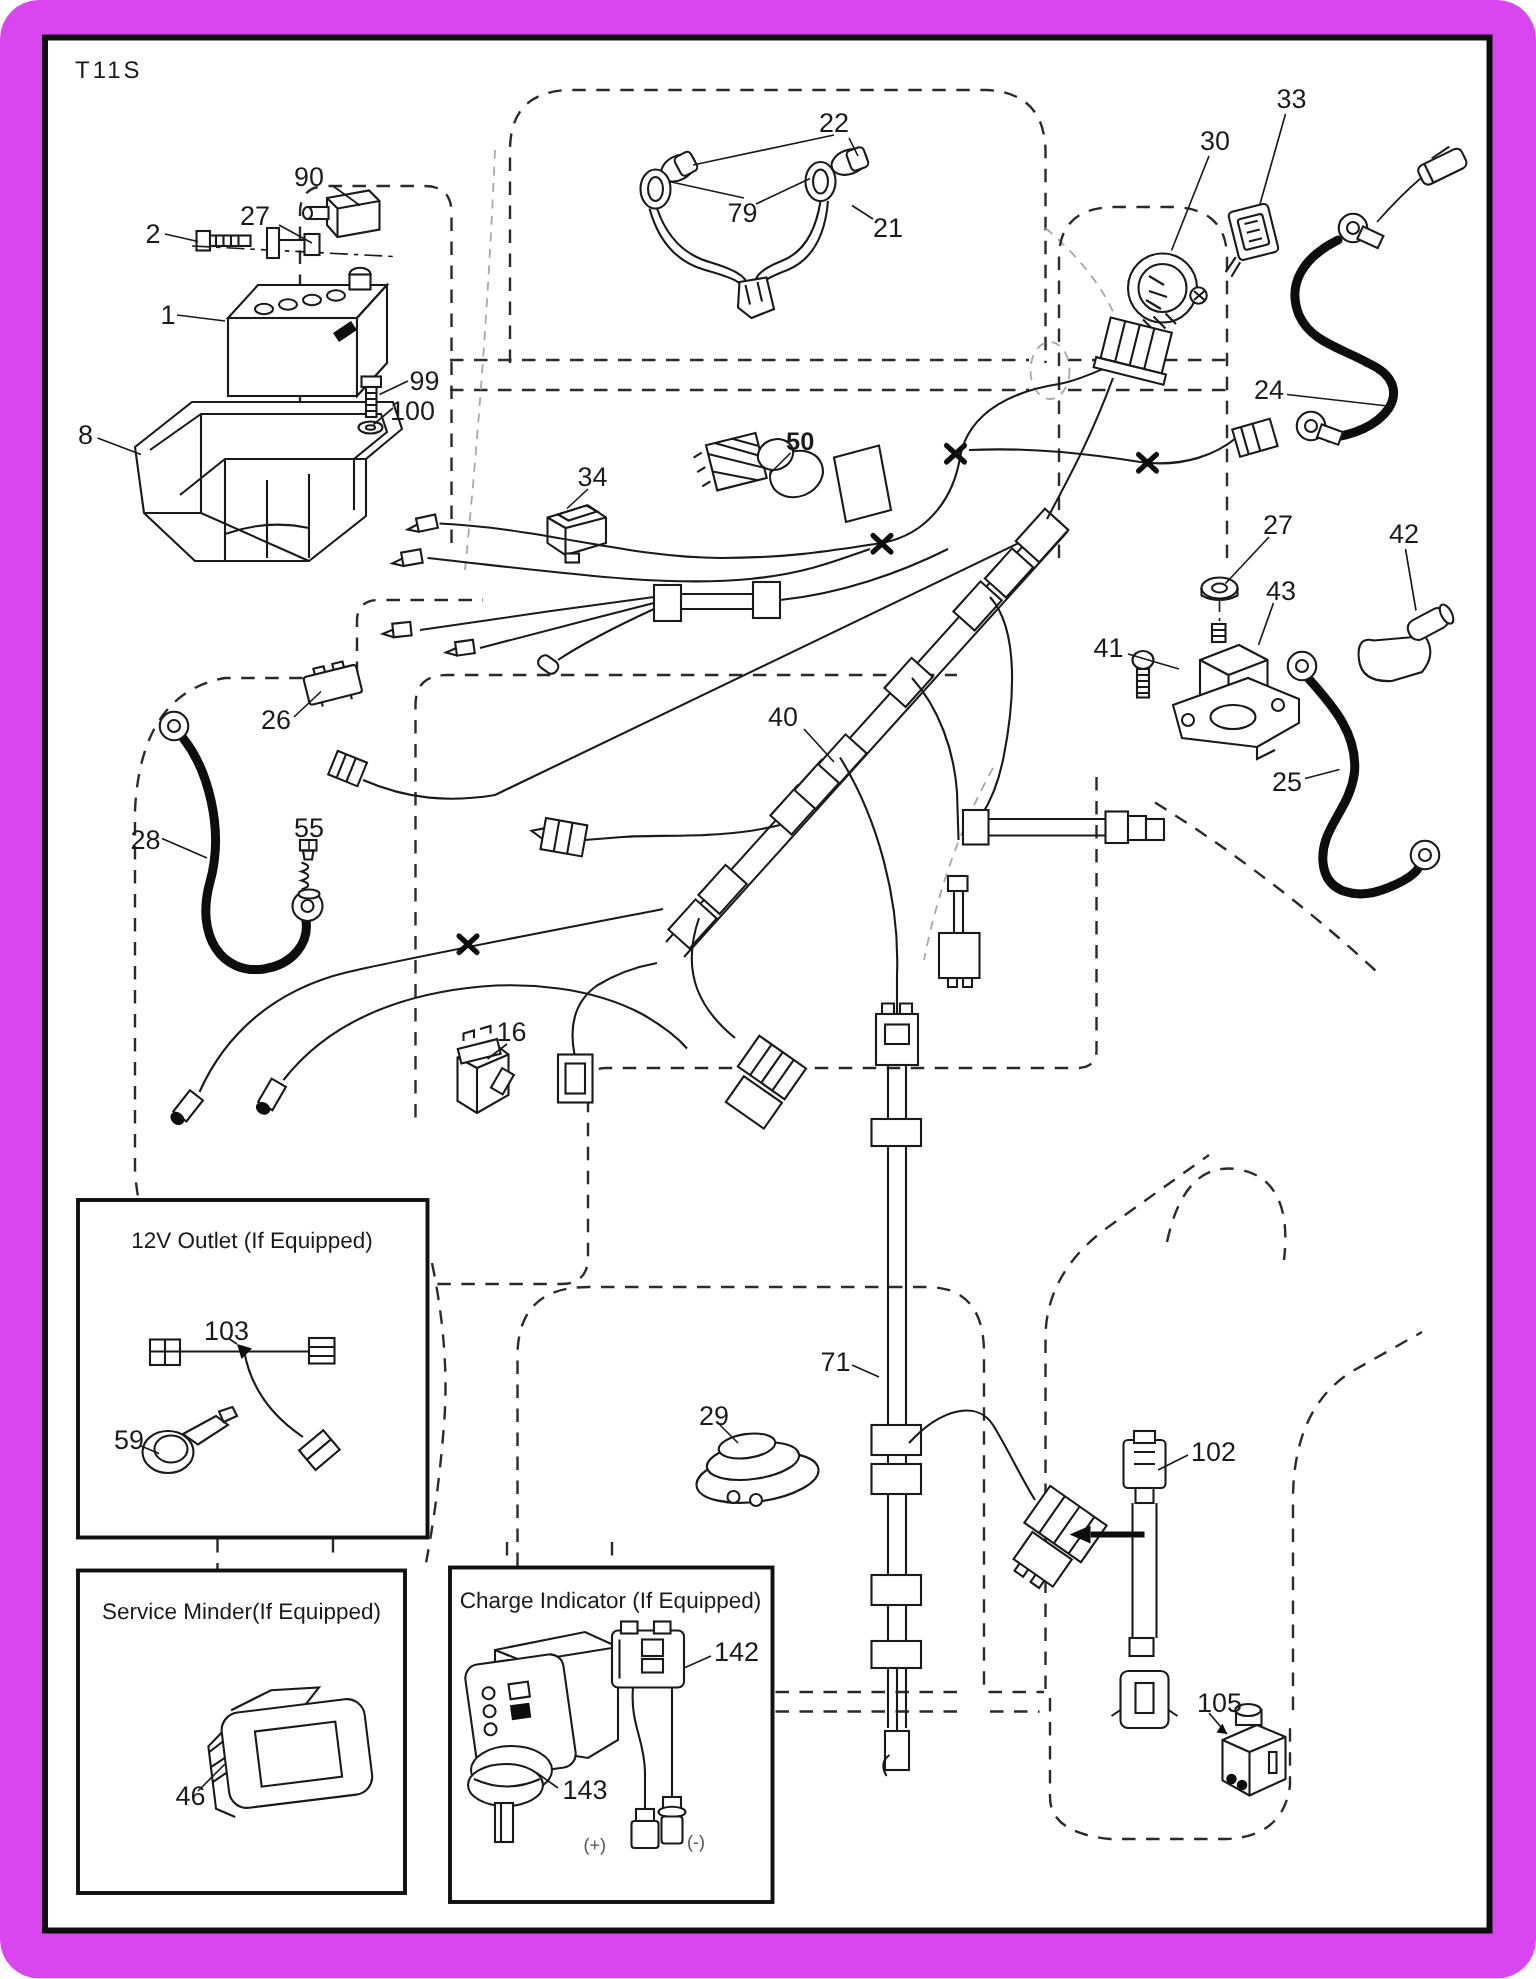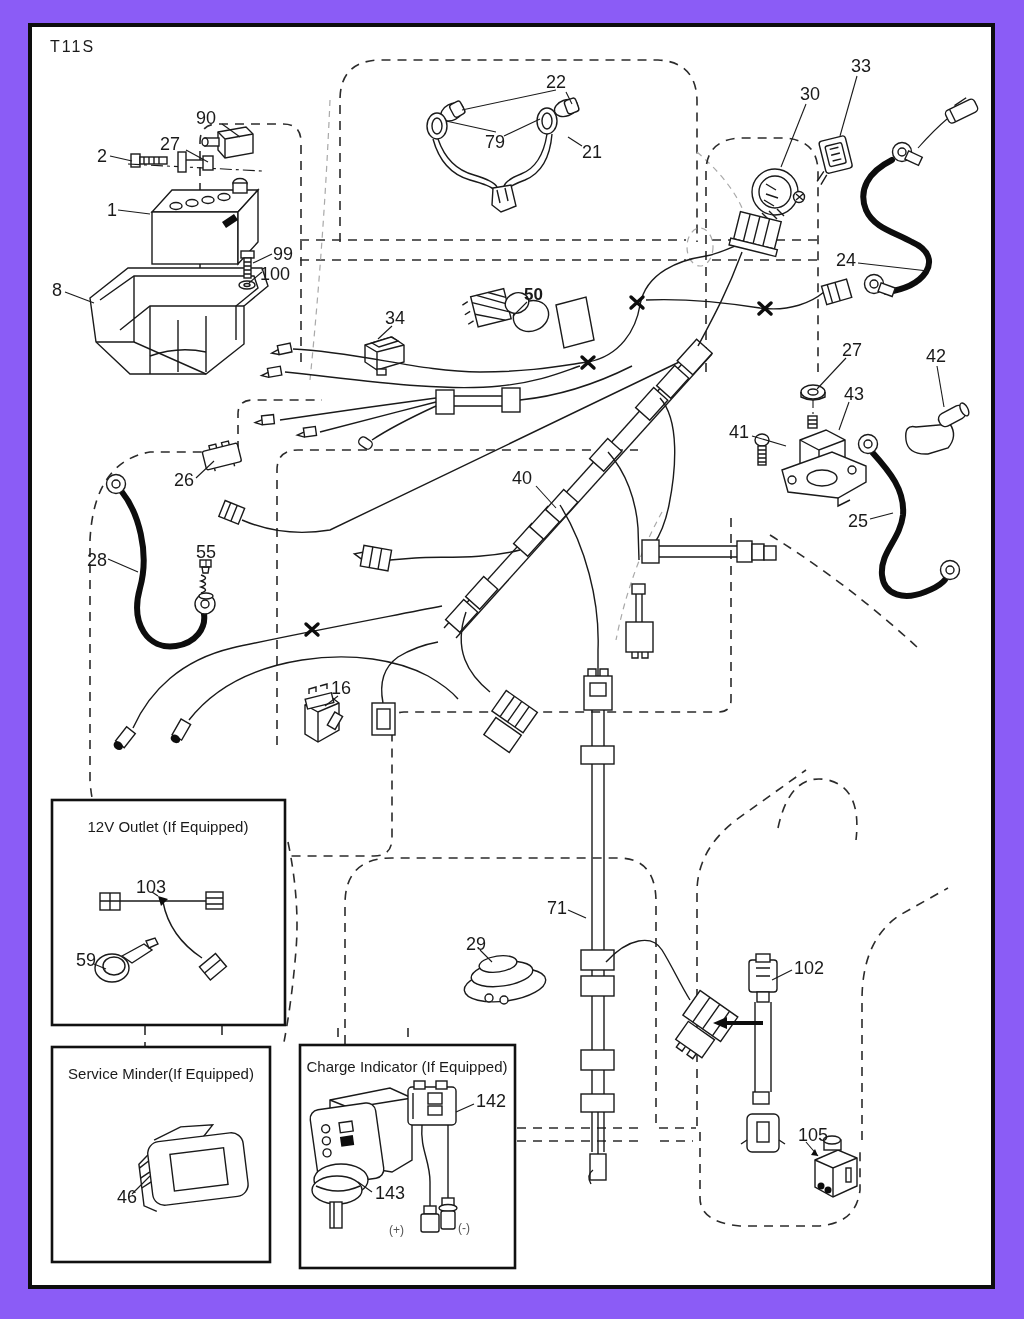--- a/index.html
+++ b/index.html
@@ -1,16 +1,16 @@
 <!DOCTYPE html>
 <html><head>
 <meta charset="utf-8">
 <style>
   html,body{margin:0;padding:0;background:#fff;}
-  .stage{position:relative;width:1024px;height:1319px;background:#8b5cf6;font-family:"Liberation Sans",sans-serif;}
+  .stage{position:relative;width:1024px;height:1319px;background:#d946ef;font-family:"Liberation Sans",sans-serif;border-radius:26px;}
   svg{position:absolute;left:0;top:0;}
   svg text{font-family:"Liberation Sans",sans-serif;fill:#1a1a1a;}
   .lbl{font-size:18px;}
   .lblb{font-size:17px;font-weight:bold;}
   .ttl{font-size:16px;letter-spacing:2px;}
   .boxttl{font-size:15px;}
   .sgn{font-size:12px;fill:#555;}
   .ln{stroke:#1a1a1a;stroke-width:1.4;fill:none;}
   .lnw{stroke:#1a1a1a;stroke-width:1.4;fill:#fff;}
   .thick{stroke:#0d0d0d;stroke-width:6;fill:none;stroke-linecap:round;}

